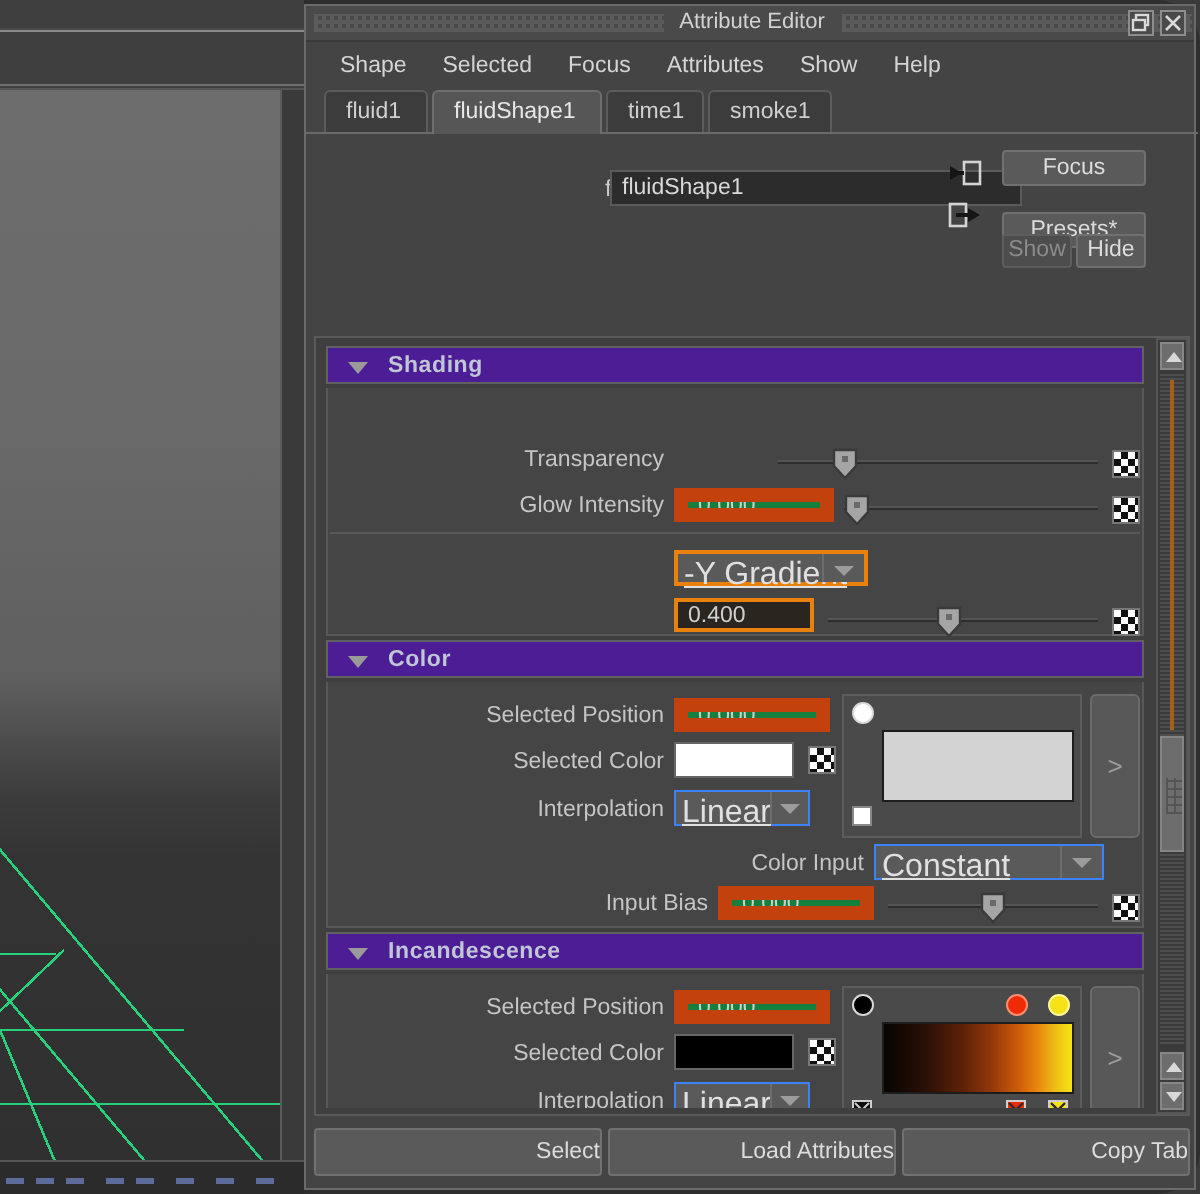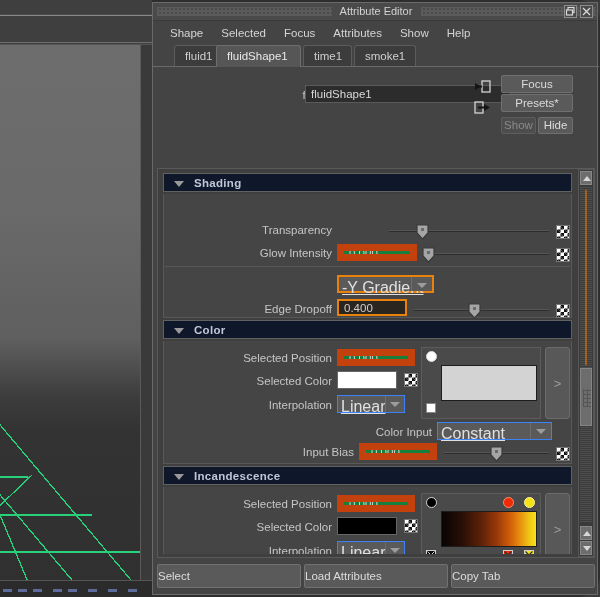--- a/index.html
+++ b/index.html
@@ -63,30 +63,30 @@
               font-size:11.5px;color:#c9c9c9;}
   #node-field{position:absolute;left:152px;top:18px;width:206px;height:18px;
               background:#2c2c2c;border:1px solid #5a5a5a;box-sizing:border-box;
               color:#d8d8d8;font-size:11.5px;line-height:16px;padding-left:5px;
               font-family:inherit;}
   .arrowbtn{position:absolute;left:321px;width:17px;height:15px;cursor:pointer;}
   #arrow-in{top:12px;} #arrow-out{top:33px;}
   .btn{position:absolute;background:#5a5a5a;border:1px solid #707070;box-sizing:border-box;
        color:#dcdcdc;font-size:11.5px;text-align:center;cursor:pointer;border-radius:2px;}
   #btn-focus{left:348px;top:8px;width:72px;height:18px;line-height:16px;}
-  #btn-presets{left:348px;top:27px;width:72px;height:18px;line-height:16px;}
+  #btn-presets{left:348px;top:39px;width:72px;height:18px;line-height:16px;}
   #btn-show{left:348px;top:50px;width:35px;height:17px;line-height:15px;color:#8a8a8a;background:#4d4d4d;border-color:#5d5d5d;}
   #btn-hide{left:385px;top:50px;width:35px;height:17px;line-height:15px;}
 
   
   #scrollarea{position:absolute;left:4px;top:165px;width:438px;height:390px;
               background:#3f3f3f;border:1px solid #5a5a5a;box-sizing:border-box;}
   #panel{position:absolute;left:5px;top:4px;width:409px;height:381px;overflow:hidden;}
 
-  .frame-hdr{position:relative;height:19px;background:#0f172a;border:1px solid #616161;
+  .frame-hdr{position:relative;height:19px;background:#4c1d95;border:1px solid #616161;
              box-sizing:border-box;margin-bottom:2px;}
   .frame-hdr .ttl{position:absolute;left:30px;top:3px;font-size:11.5px;font-weight:bold;
                   color:#bfc6d6;letter-spacing:.3px;}
   .tri{position:absolute;left:10px;top:7px;width:0;height:0;
        border-left:5px solid transparent;border-right:5px solid transparent;
        border-top:6px solid #9a9a9a;cursor:pointer;}
 
   .frame-body{position:relative;background:#454545;border:1px solid #585858;
               border-top:none;box-sizing:border-box;}
 
@@ -148,21 +148,21 @@
   .sbarrow{position:absolute;left:1px;width:12px;height:14px;background:#6d6d6d;
        border:1px solid #878787;box-sizing:border-box;cursor:pointer;}
   #sb-up{top:1px;} #sb-dn1{bottom:16px;} #sb-dn2{bottom:1px;}
   .sbtri{position:absolute;left:2px;top:4px;width:0;height:0;
          border-left:4px solid transparent;border-right:4px solid transparent;}
   .sbtri.up{border-bottom:5px solid #d8d8d8;}
   .sbtri.dn{border-top:5px solid #d8d8d8;}
 
   
   #bottombar{position:absolute;left:4px;bottom:4px;width:438px;height:26px;}
-  .bigbtn{position:absolute;top:0;height:24px;line-height:22px;text-align:left;
+  .bigbtn{position:absolute;top:0;height:24px;line-height:22px;text-align:right;
           background:#5a5a5a;border:1px solid #717171;box-sizing:border-box;
           color:#dcdcdc;font-size:11.5px;cursor:pointer;border-radius:2px;}
 </style>
 </head>
 <body>
 
 <div id="root">
 
   <div id="viewport">
     <div id="vp-topbar">
@@ -221,21 +221,21 @@
       <div class="menu-item">Shape</div>
       <div class="menu-item">Selected</div>
       <div class="menu-item">Focus</div>
       <div class="menu-item">Attributes</div>
       <div class="menu-item">Show</div>
       <div class="menu-item">Help</div>
     </div>
 
     <div id="tabstrip">
       <div id="tabline"></div>
-      <div class="tab" style="left:21px;width:52px">fluid1</div>
+      <div class="tab" style="left:9px;width:52px">fluid1</div>
       <div class="tab active" style="left:63px;width:85px">fluidShape1</div>
       <div class="tab" style="left:150px;width:49px">time1</div>
       <div class="tab" style="left:201px;width:62px">smoke1</div>
       <div id="tabfield"></div>
     </div>
 
     <div id="noderow">
       <div id="node-label">fluidShape:</div>
       <input id="node-field" type="text" value="fluidShape1" style="">
       <div class="arrowbtn" id="arrow-in">
@@ -294,21 +294,20 @@
 
           <div style="position:absolute;left:1px;top:72px;width:405px;height:1px;background:#585858"></div>
 
           <div class="combo hl" style="left:173px;top:81px;width:97px">
             <span class="txt">-Y Gradient</span>
             <span class="arrowbox">
                 <i class="carrow"></i>
               </span>
           </div>
 
-          <div class="lbl" style="left:20px;top:109px;width:148px">Edge Dropoff</div>
           <input class="numfield hl" style="left: 173px; top: 105px; width: 70px;" type="text" value="0.400">
           <div class="slider" style="left:250px;top:109px;width:135px">
             <div class="trk"></div>
             <div class="hnd" style="left:54px">
               <svg width="13" height="16" viewBox="0 0 13 16">
                   <path d="M1 1 H12 V9 L6.5 15 L1 9 Z" fill="#a5a5a5" stroke="#3a3a3a" stroke-width="1.2"></path>
                   <path d="M5 4 H8 V7 H5 Z" fill="#6a6a6a"></path>
                 </svg>
             </div>
           </div>

